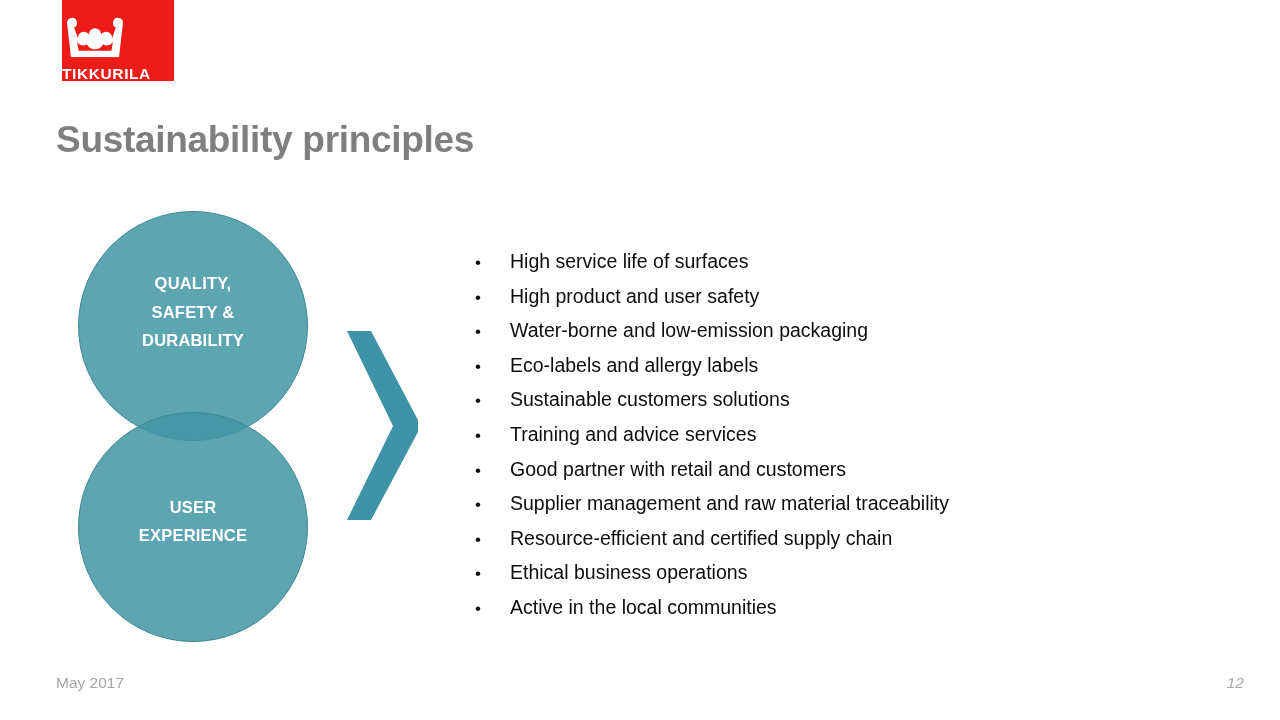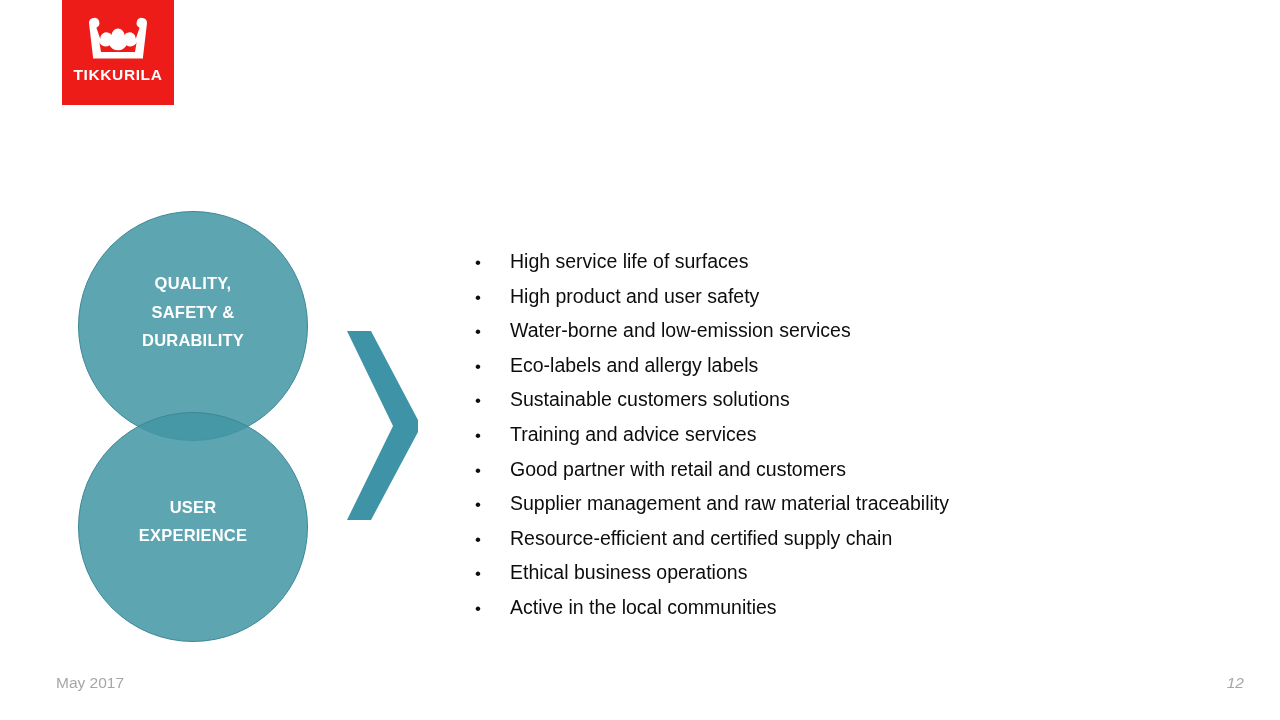--- a/index.html
+++ b/index.html
@@ -24,25 +24,25 @@
     height: 720px;
     background: #ffffff;
   }
 
   
   .logo {
     position: absolute;
     left: 62px;
     top: 0px;
     width: 112px;
-    height: 105px;
+    height: 81px;
     background: #ee1c18;
     display: flex;
     flex-direction: column;
-    align-items: center;
+    align-items: flex-start;
     justify-content: flex-start;
   }
   .logo-crown {
     margin-top: 17px;
     width: 66px;
     height: 44px;
     display: block;
   }
   .logo-word {
     margin-top: 6px;
@@ -192,20 +192,21 @@
         M14,23
         a6.6,6.6 0 0 0 10.5,5.2
         a9.6,9.6 0 0 0 17,0
         a6.6,6.6 0 0 0 10.5,-5.2
         L50,35 L16,35 Z"></path>
       <rect x="8" y="36.5" width="50" height="5" fill="#ffffff"></rect>
     </svg>
     <div class="logo-word">TIKKURILA</div>
   </div>
 
+  <div class="slide-title">Sustainability principles</div>
 
   <div class="diagram">
 
     <div class="circle circle-top">
       <span class="circle-label">QUALITY,
 SAFETY &amp;
 DURABILITY</span>
     </div>
 
     <div class="circle circle-bottom">
@@ -226,21 +227,21 @@
       <span class="bullet-text">High service life of surfaces</span>
     </div>
 
     <div class="bullet-row">
       <span class="bullet-dot">•</span>
       <span class="bullet-text">High product and user safety</span>
     </div>
 
     <div class="bullet-row">
       <span class="bullet-dot">•</span>
-      <span class="bullet-text">Water-borne and low-emission services</span>
+      <span class="bullet-text">Water-borne and low-emission packaging</span>
     </div>
 
     <div class="bullet-row">
       <span class="bullet-dot">•</span>
       <span class="bullet-text">Eco-labels and allergy labels</span>
     </div>
 
     <div class="bullet-row">
       <span class="bullet-dot">•</span>
       <span class="bullet-text">Sustainable customers solutions</span>

